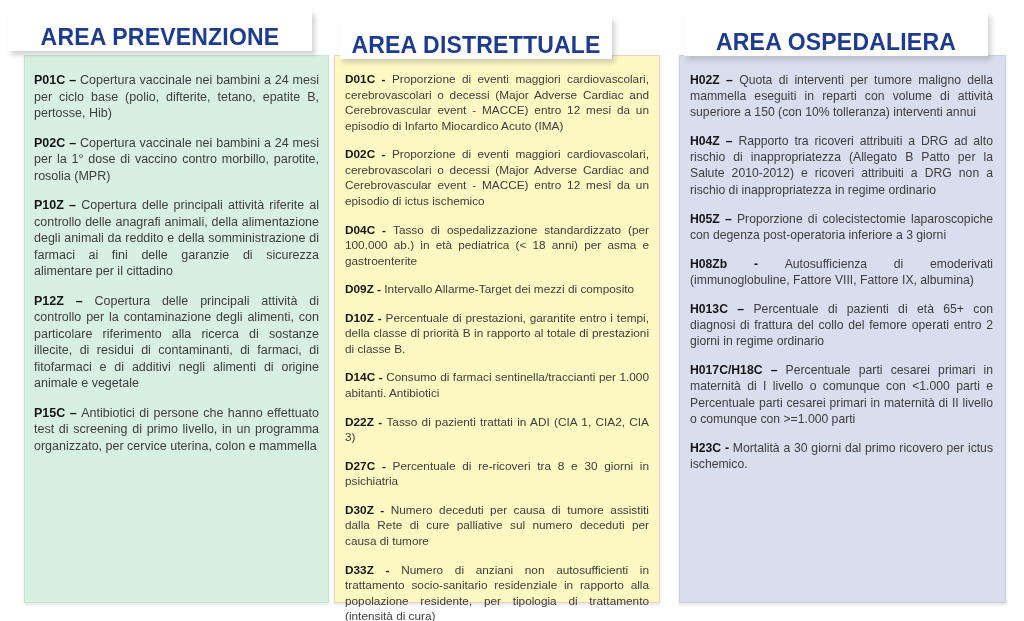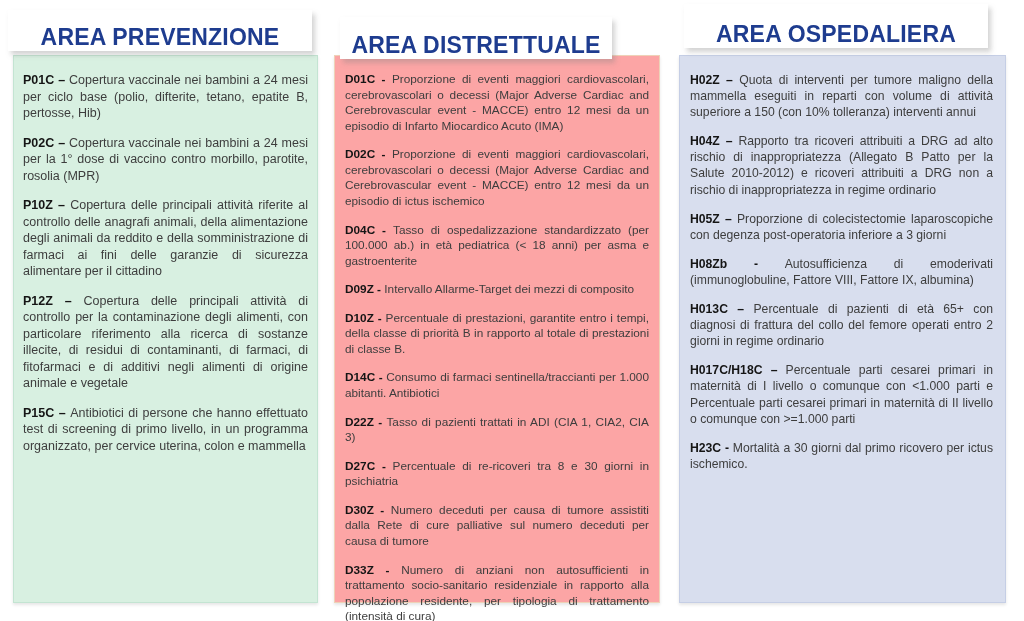--- a/index.html
+++ b/index.html
@@ -29,44 +29,44 @@
 
   .panel {
     position: absolute;
     top: 55px;
     height: 548px;
     z-index: 1;
     box-shadow: 0 2px 3px rgba(0,0,0,0.10);
     text-align: justify;
   }
   #panel-prevenzione {
-    left: 13px; width: 305px;
+    left: 24px; width: 305px;
     background: #d8f0e1;
     border: 1px solid #c3e4d2;
     padding: 16px 9px 10px 9px;
     font-size: 12.5px;
   }
   #panel-distrettuale {
     left: 334px; width: 326px;
-    background: #fca5a5;
+    background: #fef9c3;
     border: 1px solid #eed2b8;
     padding: 16px 10px 10px 10px;
     font-size: 11.8px;
   }
   #panel-ospedaliera {
     left: 679px; width: 327px;
     background: #d8deee;
     border: 1px solid #c5cee5;
     padding: 16px 12px 10px 10px;
     font-size: 12.2px;
   }
 
   #header-prevenzione  { left: 8px;   top: 10px; width: 304px; height: 41px; }
   #header-distrettuale { left: 340px; top: 5px;  width: 272px; height: 42px; margin-top: 12px; }
-  #header-ospedaliera  { left: 684px; top: 4px;  width: 304px; height: 44px; }
+  #header-ospedaliera  { left: 684px; top: 12px;  width: 304px; height: 44px; }
 
   .item {
     color: #3d3d3d;
     line-height: 1.32;
     margin-bottom: 13px;
   }
   .item .code {
     color: #151515;
     font-weight: bold;
   }

